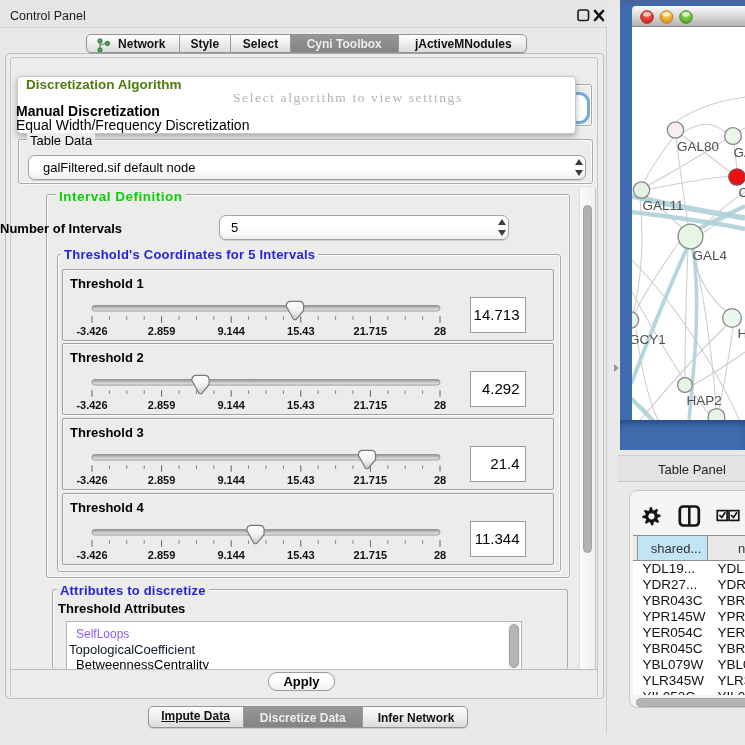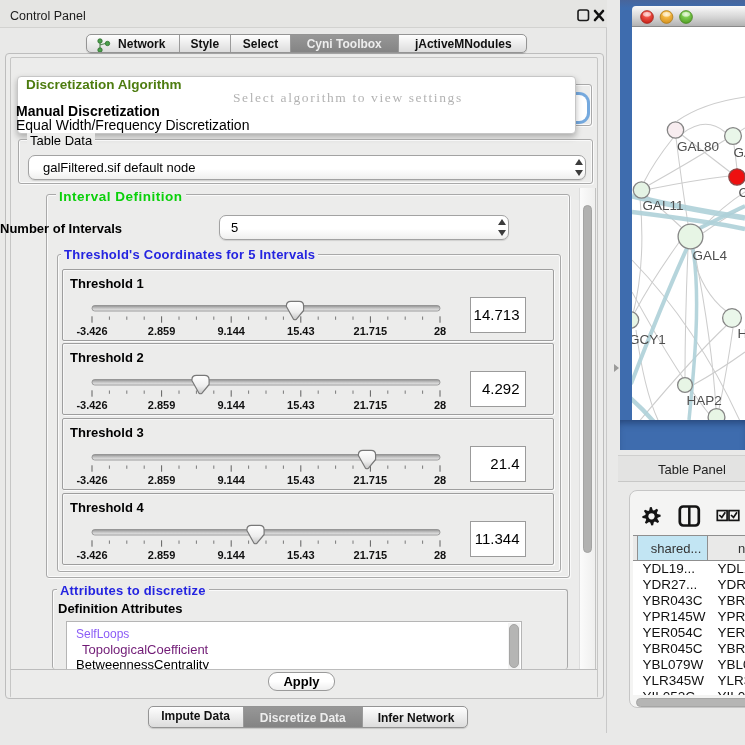--- a/index.html
+++ b/index.html
@@ -215,34 +215,34 @@
 </linearGradient>
 <linearGradient id="thm" x1="0" y1="0" x2="0" y2="1">
  <stop offset="0" stop-color="#ffffff"></stop>
         <stop offset="0.6" stop-color="#ededed"></stop>
         <stop offset="1" stop-color="#c6c6c6"></stop>
 </linearGradient>
 </defs>
   </svg>
 <div class="abs" style="left:52px;top:589px;width:516px;height:80px;border:1px solid #a9a9a9;border-radius:3px;border-bottom:none;box-shadow:inset 1px 1px 0 rgba(255,255,255,.75);"></div>
 <div class="grouplbl" style="left:57px;top:583px;font-size:13px;font-weight:bold;color:#2424e0;letter-spacing:.2px;">Attributes to discretize</div>
-<div class="abs" style="left:58px;top:601px;font-size:13px;font-weight:bold;color:#000;">Definition Attributes</div>
+<div class="abs" style="left:58px;top:601px;font-size:13px;font-weight:bold;color:#000;">Threshold Attributes</div>
 <div class="abs" style="left:66px;top:621px;width:456px;height:48px;background:#fff;border:1px solid #b5b5b5;border-bottom:none;overflow:hidden;">
  <div style="position:absolute;left:9px;top:5px;font-size:12px;color:#8b5cf6;">SelfLoops</div>
- <div style="position:absolute;left:15px;top:20px;font-size:13px;color:#701a75;">TopologicalCoefficient</div>
+ <div style="position:absolute;left:2px;top:20px;font-size:13px;color:#0f172a;">TopologicalCoefficient</div>
  <div style="position:absolute;left:9px;top:34.5px;font-size:13px;color:#000;">BetweennessCentrality</div>
  <div style="position:absolute;right:1px;top:1px;width:12px;height:46px;background:#f4f4f4;"></div>
  <div style="position:absolute;right:2px;top:2px;width:10px;height:44px;border-radius:5px;background:#b5b5b4;border:1px solid #a5a5a4;"></div>
 </div>
 
 <div class="abs" style="left:11px;top:669px;width:586px;height:29px;background:#ececeb;border-top:1px solid #bcbcbc;"></div>
 <div class="abs" style="left:268px;top:672px;width:67px;height:18.5px;background:linear-gradient(180deg,#ffffff,#ffffff 50%,#eeeeee 100%);border:1px solid #9a9a9a;border-radius:9px;display:flex;align-items:center;justify-content:center;font-size:13px;font-weight:bold;color:#000;">Apply</div>
 
 <div class="abs" style="left:147.5px;top:706px;width:320.5px;height:21.5px;border:1px solid #949494;border-radius:5px;background:linear-gradient(180deg,#fefefe,#dcdcdc);box-shadow:0 1px 1px rgba(0,0,0,.15);overflow:hidden;">
-<div class="seg" style="left:0.0px;top:0;width:94.0px;height:18px;color:#111;">Impute Data</div>
+<div class="seg" style="left:0.0px;top:0;width:94.0px;height:18px;color:#111;text-decoration:underline;">Impute Data</div>
 <div class="seg" style="left:94.0px;top:0;width:119.5px;height:21.5px;background:linear-gradient(180deg,#979797,#828282);color:#ededed;border-left:1px solid #9a9a9a;">Discretize Data</div>
 <div class="seg" style="left:213.5px;top:0;width:107px;height:22px;color:#111;border-left:1px solid #9a9a9a;">Infer Network</div>
 </div>
 <svg class="abs" style="left:612px;top:363px;" width="8" height="10" viewBox="0 0 8 10">
     <path d="M2 1 L7 5 L2 9 Z" fill="#9a9a99"></path>
   </svg>
 <div class="abs" style="left:620px;top:0;width:125px;height:450px;background:linear-gradient(180deg,#48659b 0,#3e6cae 8px,#3e6cae);"></div>
 <div class="abs" style="left:620px;top:420px;width:125px;height:30px;background:#3e6cae;box-shadow:inset 0 6px 7px -3px rgba(20,40,80,.55);"></div>
 <div class="abs" style="left:632px;top:6px;width:113px;height:21px;background:linear-gradient(180deg,#fafafa 0%,#d6d6d6 55%,#b3b3b3 100%);border-bottom:1px solid #8a8a8a;border-top-left-radius:4px;"></div>
 <svg class="abs" style="left:632px;top:6px;" width="113" height="21" viewBox="0 0 113 21">

